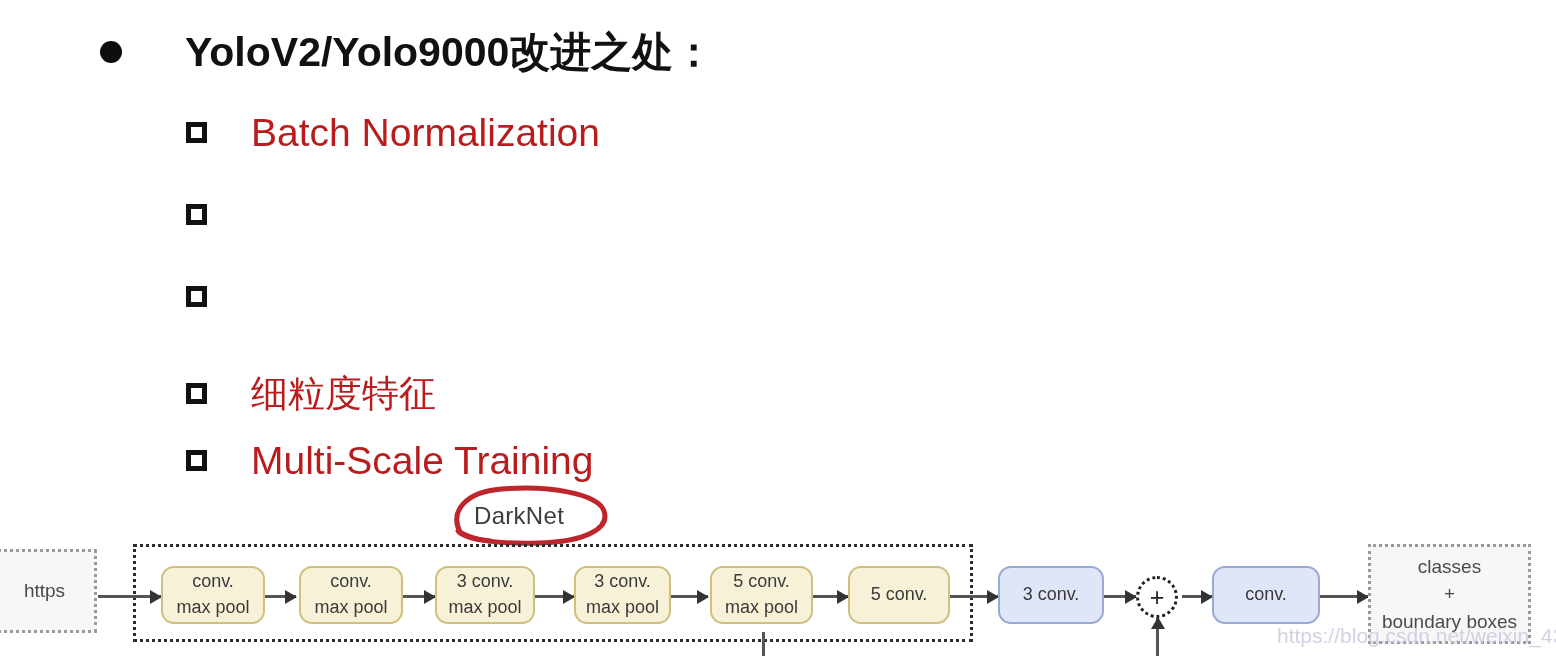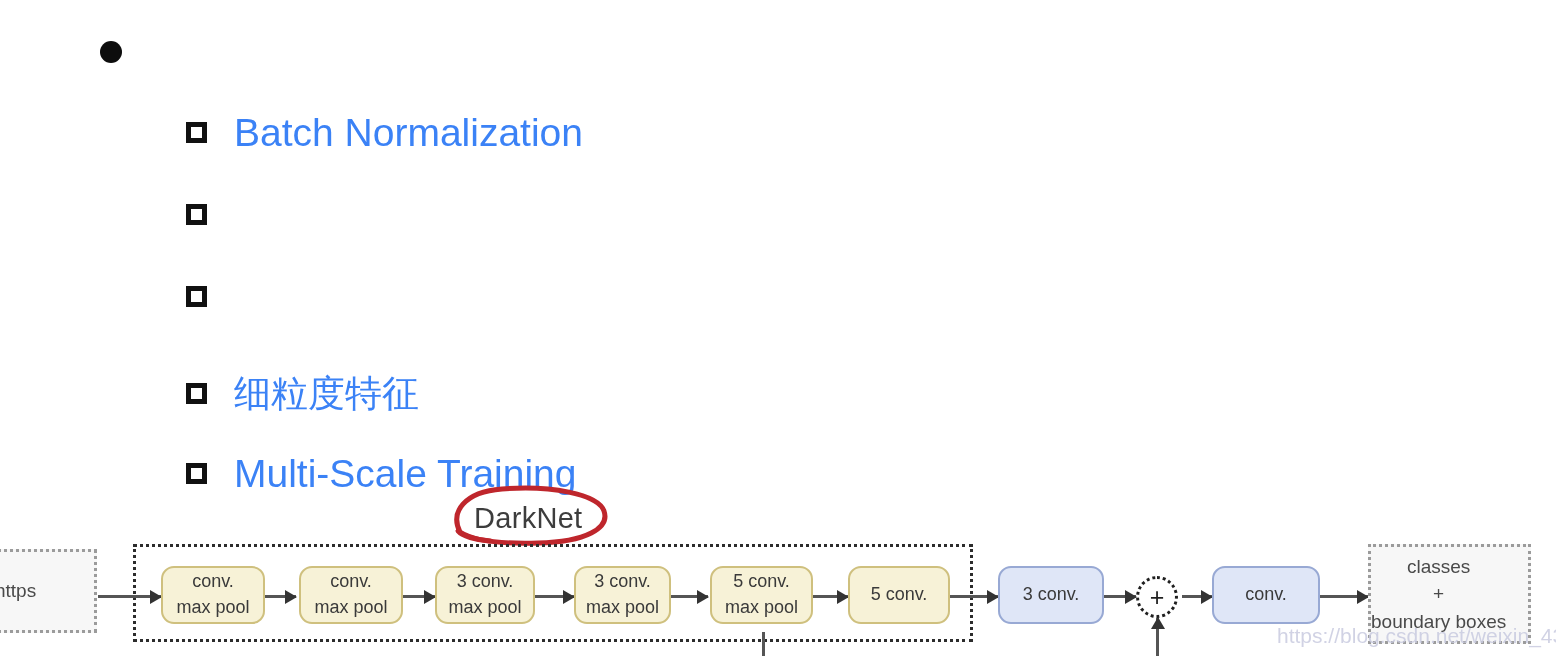--- a/index.html
+++ b/index.html
@@ -60,55 +60,55 @@
   }
   .sub-box {
     width: 21px;
     height: 21px;
     border: 5px solid #111111;
     background: #ffffff;
     box-sizing: border-box;
     flex: 0 0 auto;
   }
   .sub-text {
-    margin-left: 27px;
+    margin-left: 44px;
     font-size: 39px;
-    color: #3b82f6;
+    color: #b91c1c;
     white-space: nowrap;
     line-height: 1;
     font-weight: 400;
   }
   .sub-text.cjk { font-size: 37px; }
 
   .darknet-label {
     position: absolute;
     left: 474px;
     top: 502px;
-    font-size: 29px;
+    font-size: 24px;
     color: #3d3d3d;
     letter-spacing: 0.3px;
     font-family: "Liberation Sans", "DejaVu Sans", sans-serif;
   }
   .red-annot {
     position: absolute;
     left: 446px;
     top: 484px;
     width: 172px;
     height: 62px;
     pointer-events: none;
   }
 
   .io-box {
     position: absolute;
     background: #f7f7f7;
     border: 3px dotted #9b9b9b;
     box-sizing: border-box;
     display: flex;
     align-items: center;
-    justify-content: flex-start;
+    justify-content: center;
     text-align: center;
     color: #4a4a4a;
     font-size: 19px;
     line-height: 1.45;
   }
 
   .dash-group {
     position: absolute;
     border: 3px dotted #2c2c2c;
     box-sizing: border-box;
@@ -199,41 +199,42 @@
 </style>
 </head>
 <body>
 
 <div id="page">
 
   <div class="slide-text">
 
     <div class="title-row">
       <span class="title-bullet"></span>
+      <span class="title-text">YoloV2/Yolo9000改进之处：</span>
     </div>
 
     <div class="sub-item" style="top:105px;">
       <span class="sub-box"></span>
       <span class="sub-text">Batch Normalization</span>
     </div>
 
     <div class="sub-item" style="top:187px;">
       <span class="sub-box"></span>
     </div>
 
     <div class="sub-item" style="top:269px;">
       <span class="sub-box"></span>
     </div>
 
     <div class="sub-item" style="top:366px;">
       <span class="sub-box"></span>
       <span class="sub-text cjk">细粒度特征</span>
     </div>
 
-    <div class="sub-item" style="top:446px;text-align:right;">
+    <div class="sub-item" style="top:433px;text-align:right;">
       <span class="sub-box"></span>
       <span class="sub-text">Multi-Scale Training</span>
     </div>
   </div>
 
   <div>
 
     <span class="darknet-label">DarkNet</span>
     <svg class="red-annot" viewBox="0 0 172 62">
       <path d="M14 48 C 4 28, 18 8, 56 5 C 104 1, 152 10, 158 27 C 164 44, 140 58, 92 59 C 58 60, 28 57, 14 48 Z" fill="none" stroke="#bf262c" stroke-width="5" stroke-linecap="round" stroke-linejoin="round"></path>

